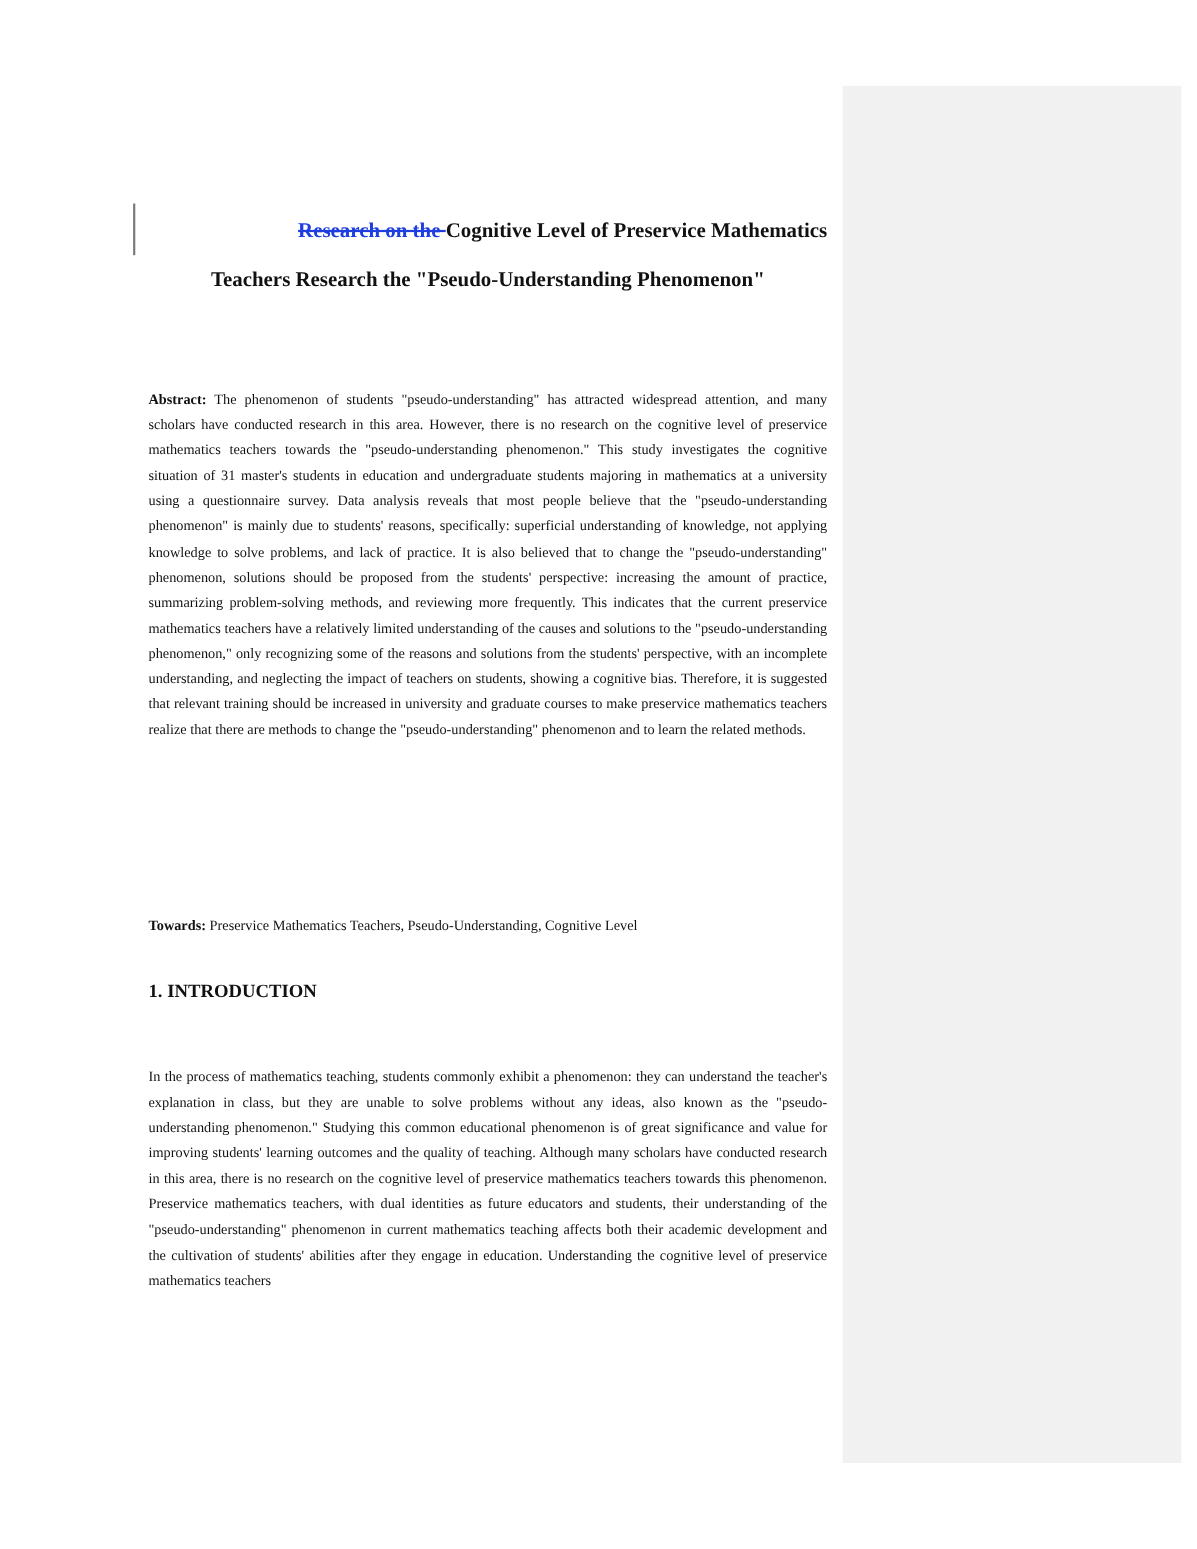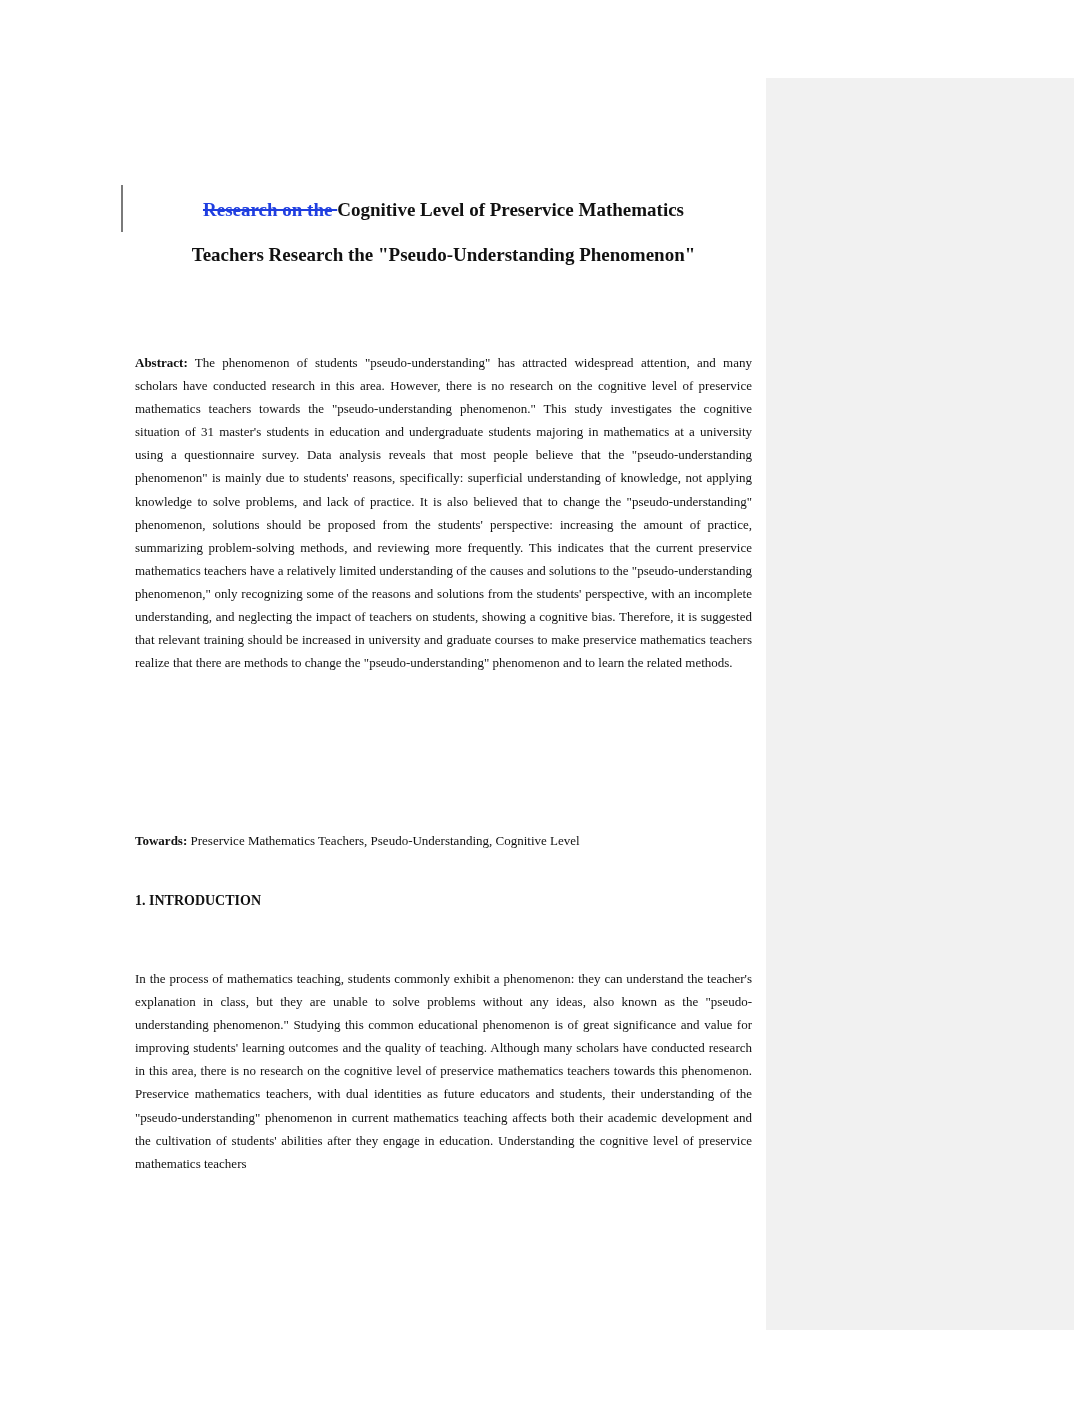--- a/index.html
+++ b/index.html
@@ -11,34 +11,34 @@
     position: absolute; left: 766px; top: 78px; width: 308px; height: 1252px;
     background: #f1f1f1;
   }
   .change-bar {
     position: absolute; left: 121px; top: 185px; width: 2px; height: 47px; background: #7a7a7a;
   }
   .title {
     position: absolute; left: 135px; width: 617px; text-align: center;
     font-weight: bold; font-size: 19px; line-height: 24px; white-space: nowrap;
   }
-  .title.l1 { top: 198px; }
+  .title.l1 { top: 198px; text-align: right; }
   .title.l2 { top: 243px; }
   .deleted {
     color: #1f3ee0; text-decoration: line-through; text-decoration-thickness: 2px;
   }
   .body-block {
     position: absolute; left: 135px; width: 617px;
     font-size: 13px; line-height: 23.1px; text-align: justify;
   }
   .body-block p { margin: 0; }
   .abstract { top: 351px; }
   .keywords { top: 829px; }
   .heading {
-    position: absolute; left: 135px; top: 889px; font-weight: bold; font-size: 14px; line-height: 23px;
+    position: absolute; left: 135px; top: 889px; font-weight: bold; font-size: 17px; line-height: 23px;
   }
   .intro { top: 967px; }
   b { font-weight: bold; }
 </style>
 </head>
 <body>
 
 <div class="comment-pane"></div>
 
 <div class="change-bar"></div>

